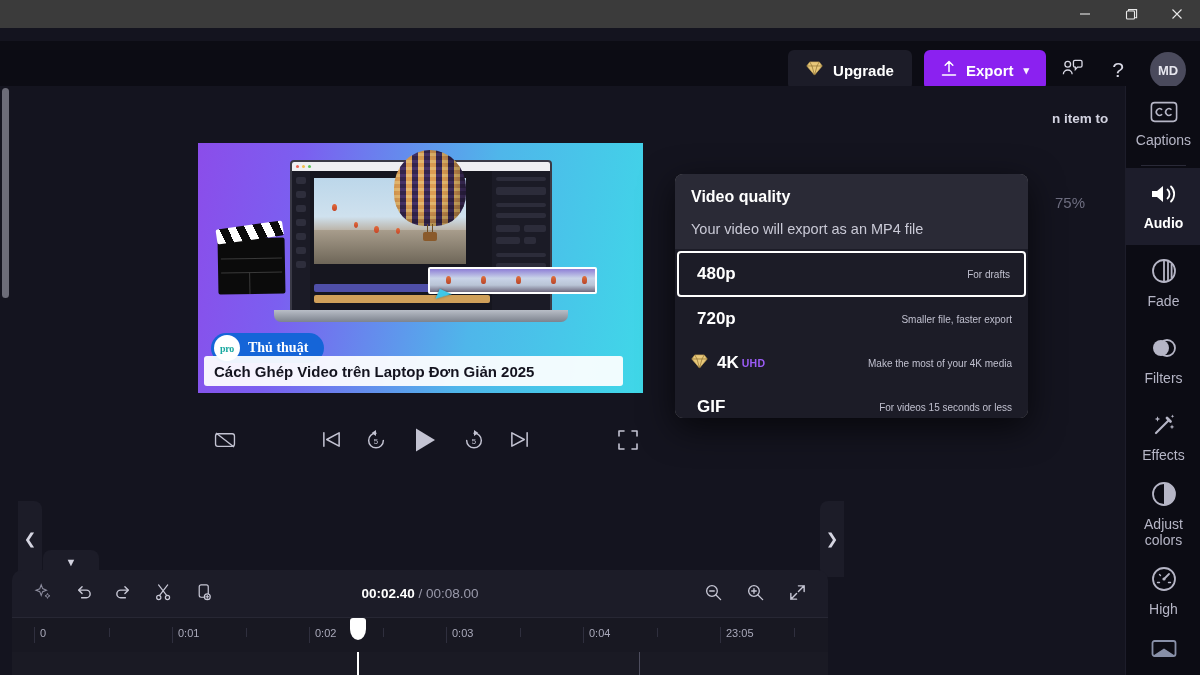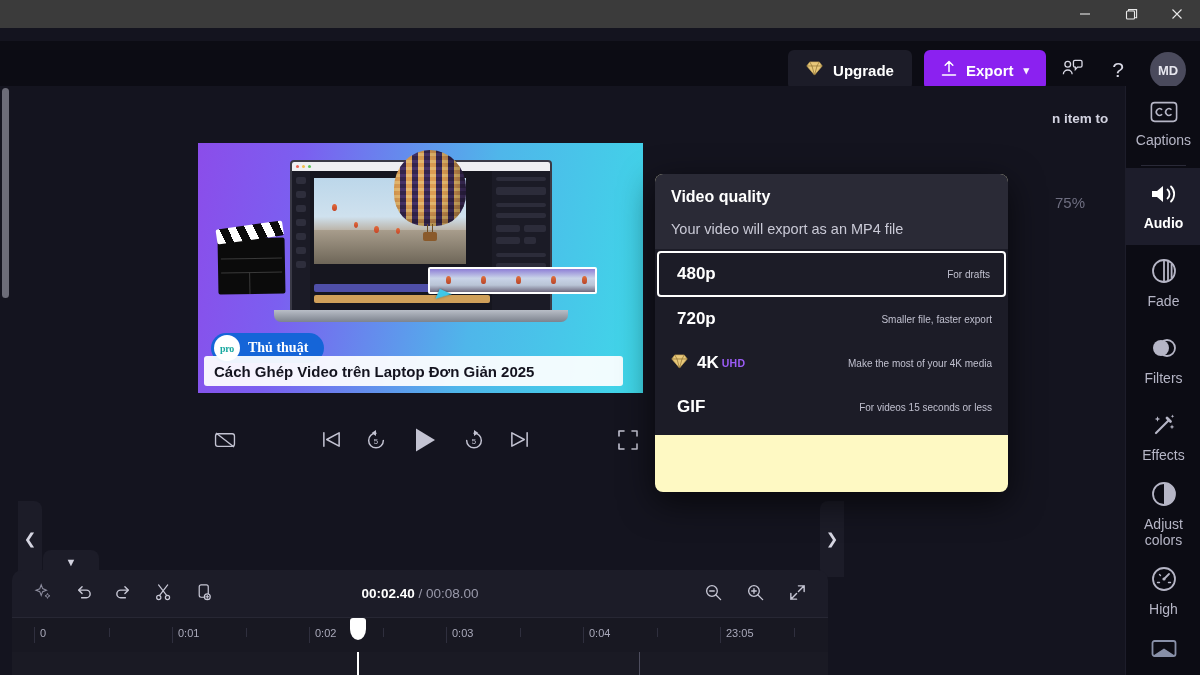--- a/index.html
+++ b/index.html
@@ -295,22 +295,22 @@
   .tool-sep { width:45px; height:1px; background:#2a2a38; margin:2px auto; }
 
   
   .ghost-text {
     position:absolute; color:#d3d3e0; font-size:13.5px; font-weight:bold;
   }
   .ghost-pct { position:absolute; color:#6e6e80; font-size:15px; }
 
   
   .dropdown {
-    position:absolute; left:655px; top:88px; width:353px; height:318px;
-    background:#fef9c3; border-radius:8px;
+    position:absolute; left:675px; top:88px; width:353px; height:244px;
+    background:#737373; border-radius:8px;
     box-shadow: 0 10px 34px rgba(0,0,0,.65);
     z-index: 50; overflow:hidden;
   }
   .dd-header {
     padding: 14px 16px 12px 16px;
     background:#2a2a36;
   }
   .dd-title { color:#fff; font-size:16px; font-weight:bold; }
   .dd-sub { color:#c9c9d6; font-size:14.5px; margin-top:15px; }
   .dd-list { padding: 2px 0 6px 0; background:#1c1c27; }

